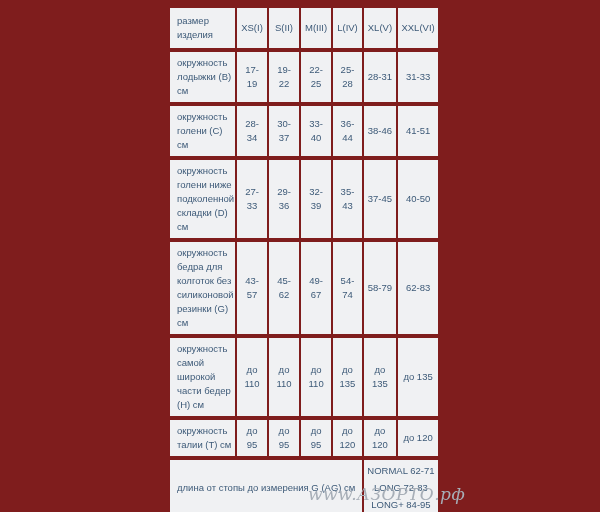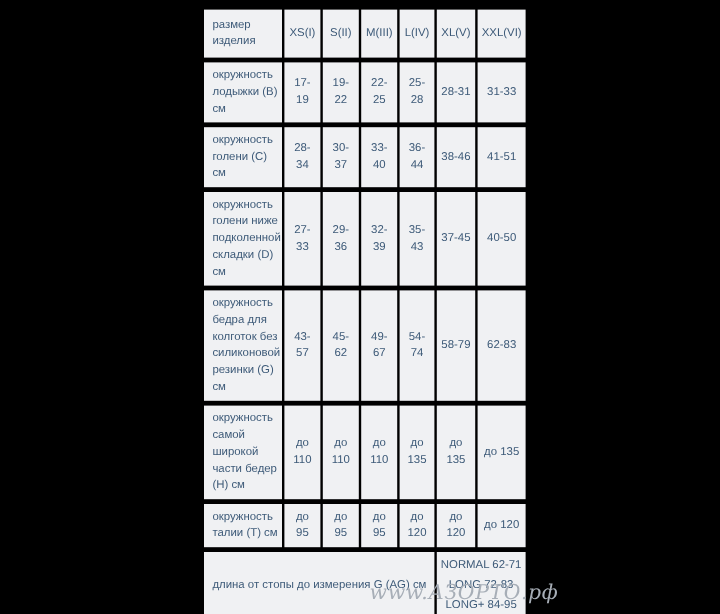--- a/index.html
+++ b/index.html
@@ -8,21 +8,21 @@
     width: 600px;
     height: 512px;
     background: #ffffff;
     overflow: hidden;
     font-family: "Liberation Sans", "DejaVu Sans", sans-serif;
   }
   .page {
     position: relative;
     width: 600px;
     height: 512px;
-    background: #000000;
+    background: #7f1d1d;
   }
   .table-wrap {
     position: absolute;
     left: 168px;
     top: 4px;
   }
   table.size-table {
     border-collapse: separate;
     border-spacing: 2px 4px;
     table-layout: fixed;

